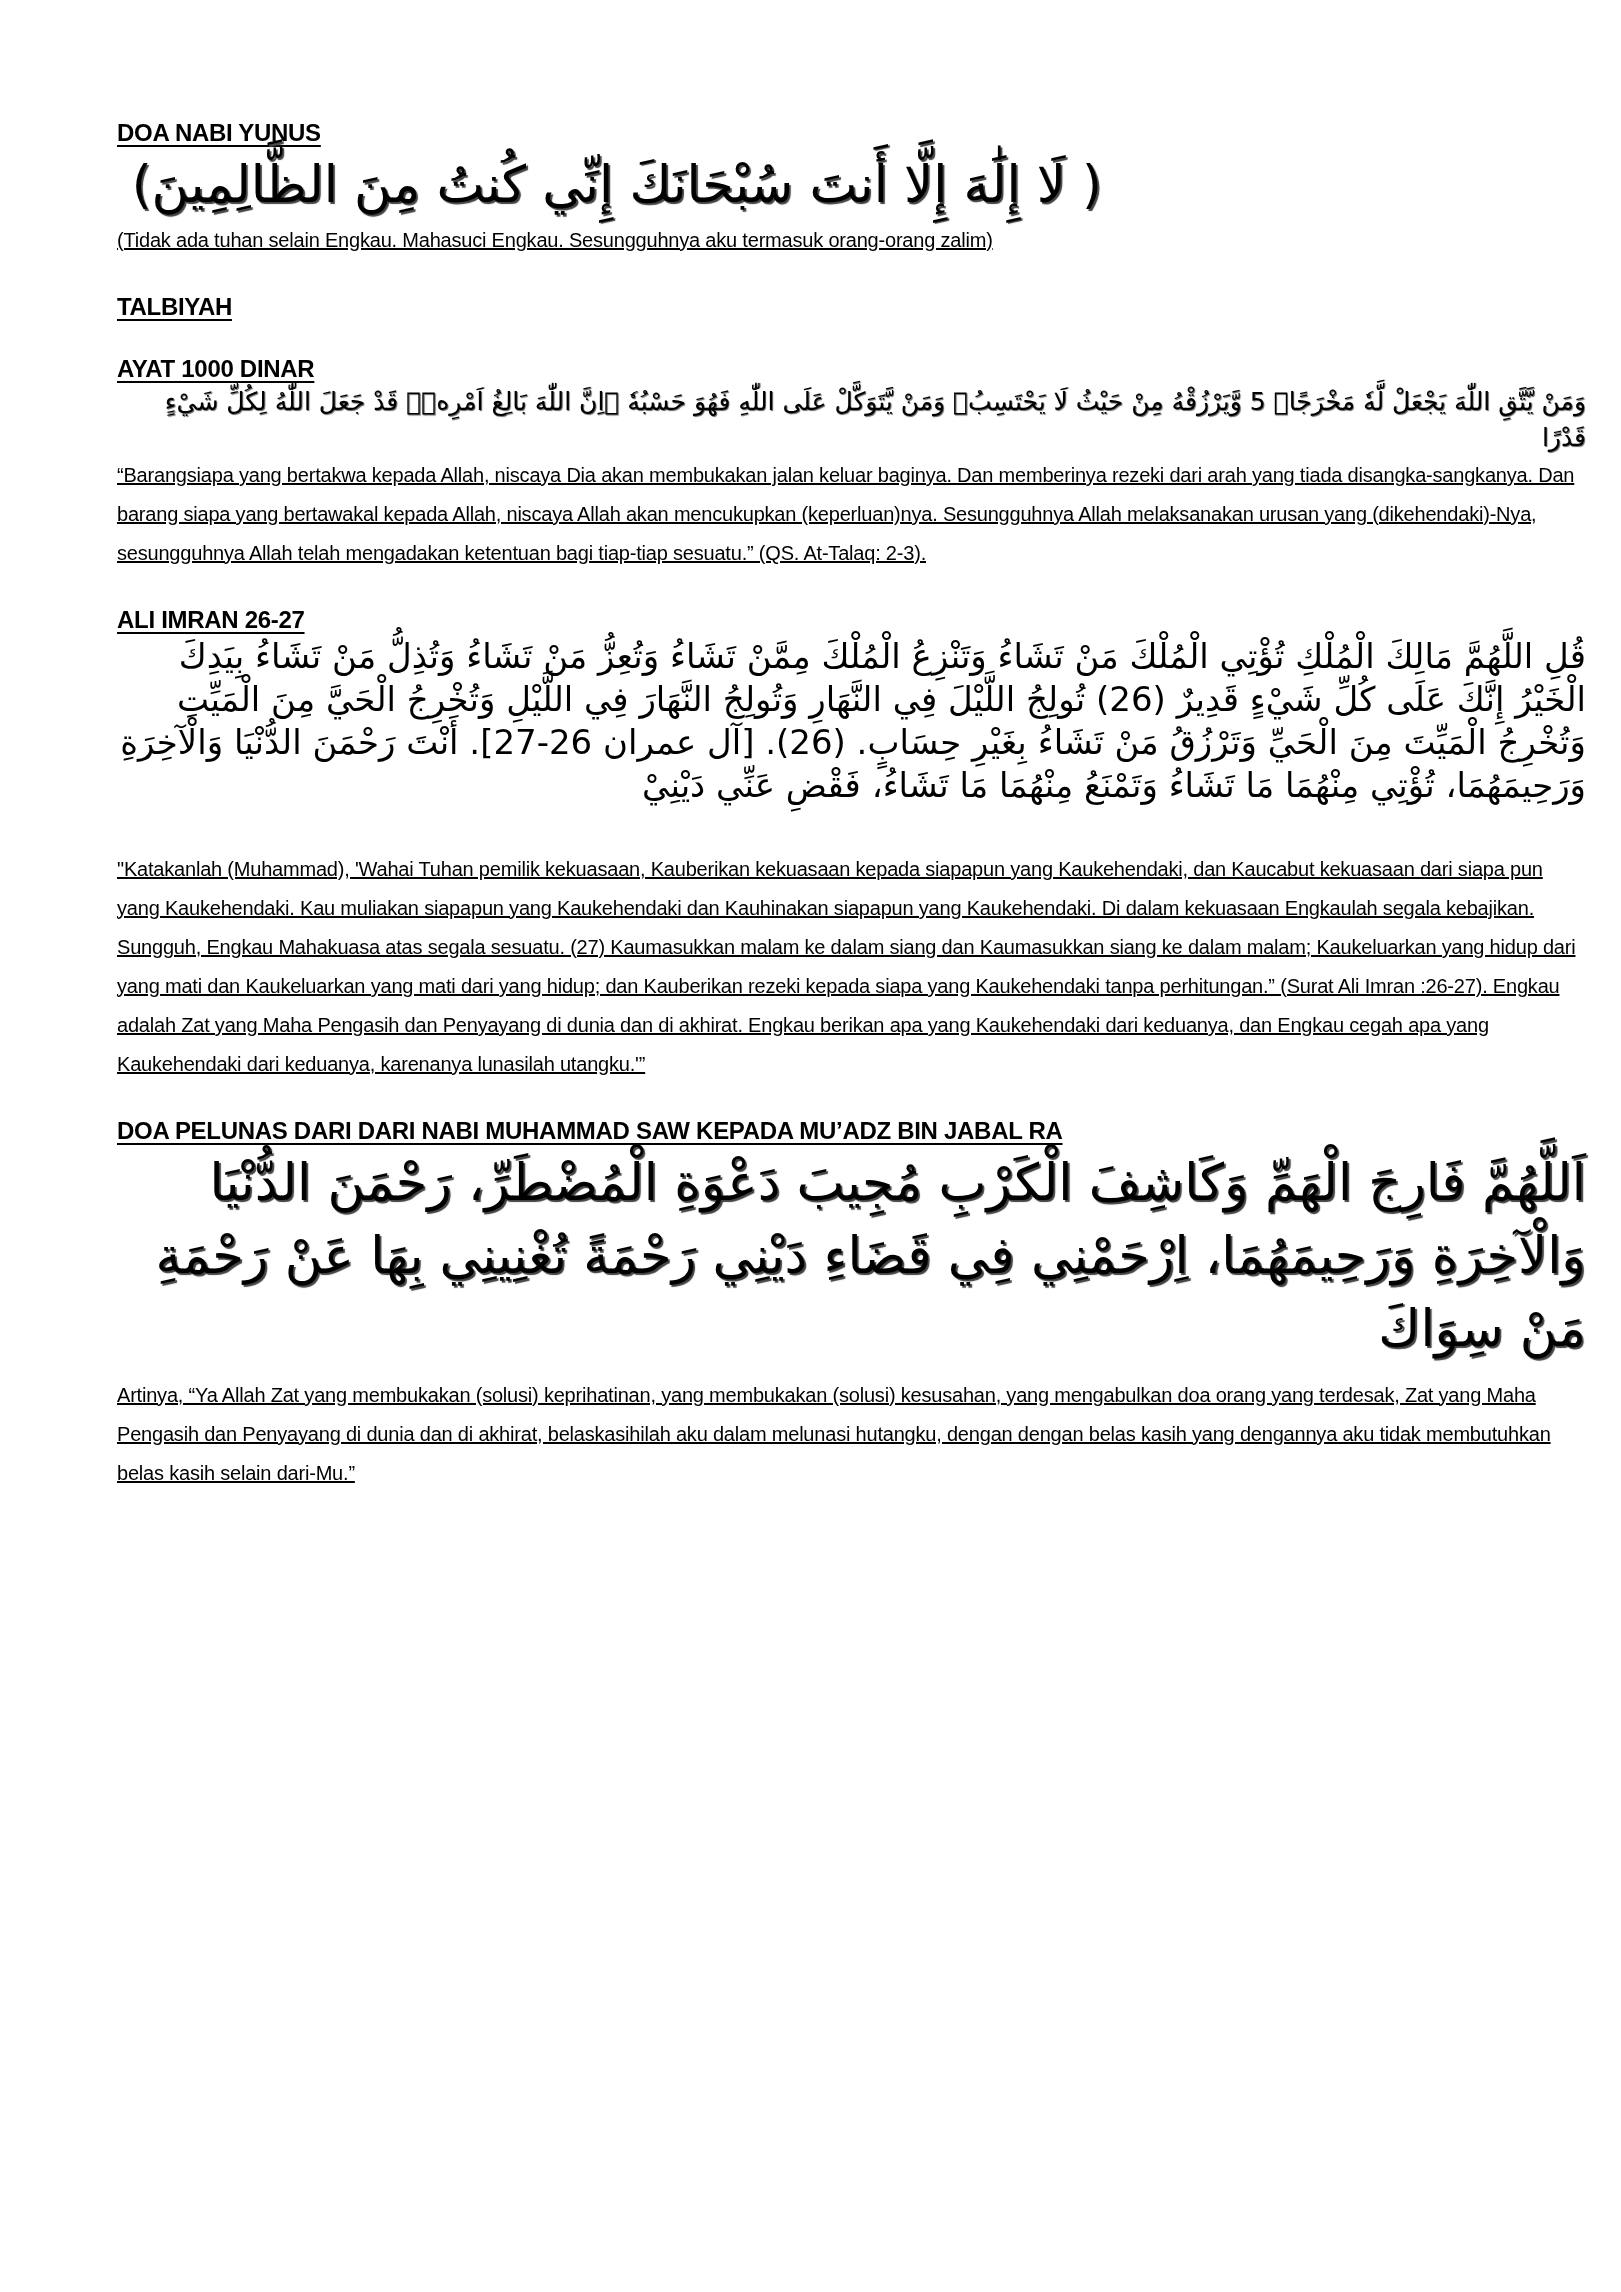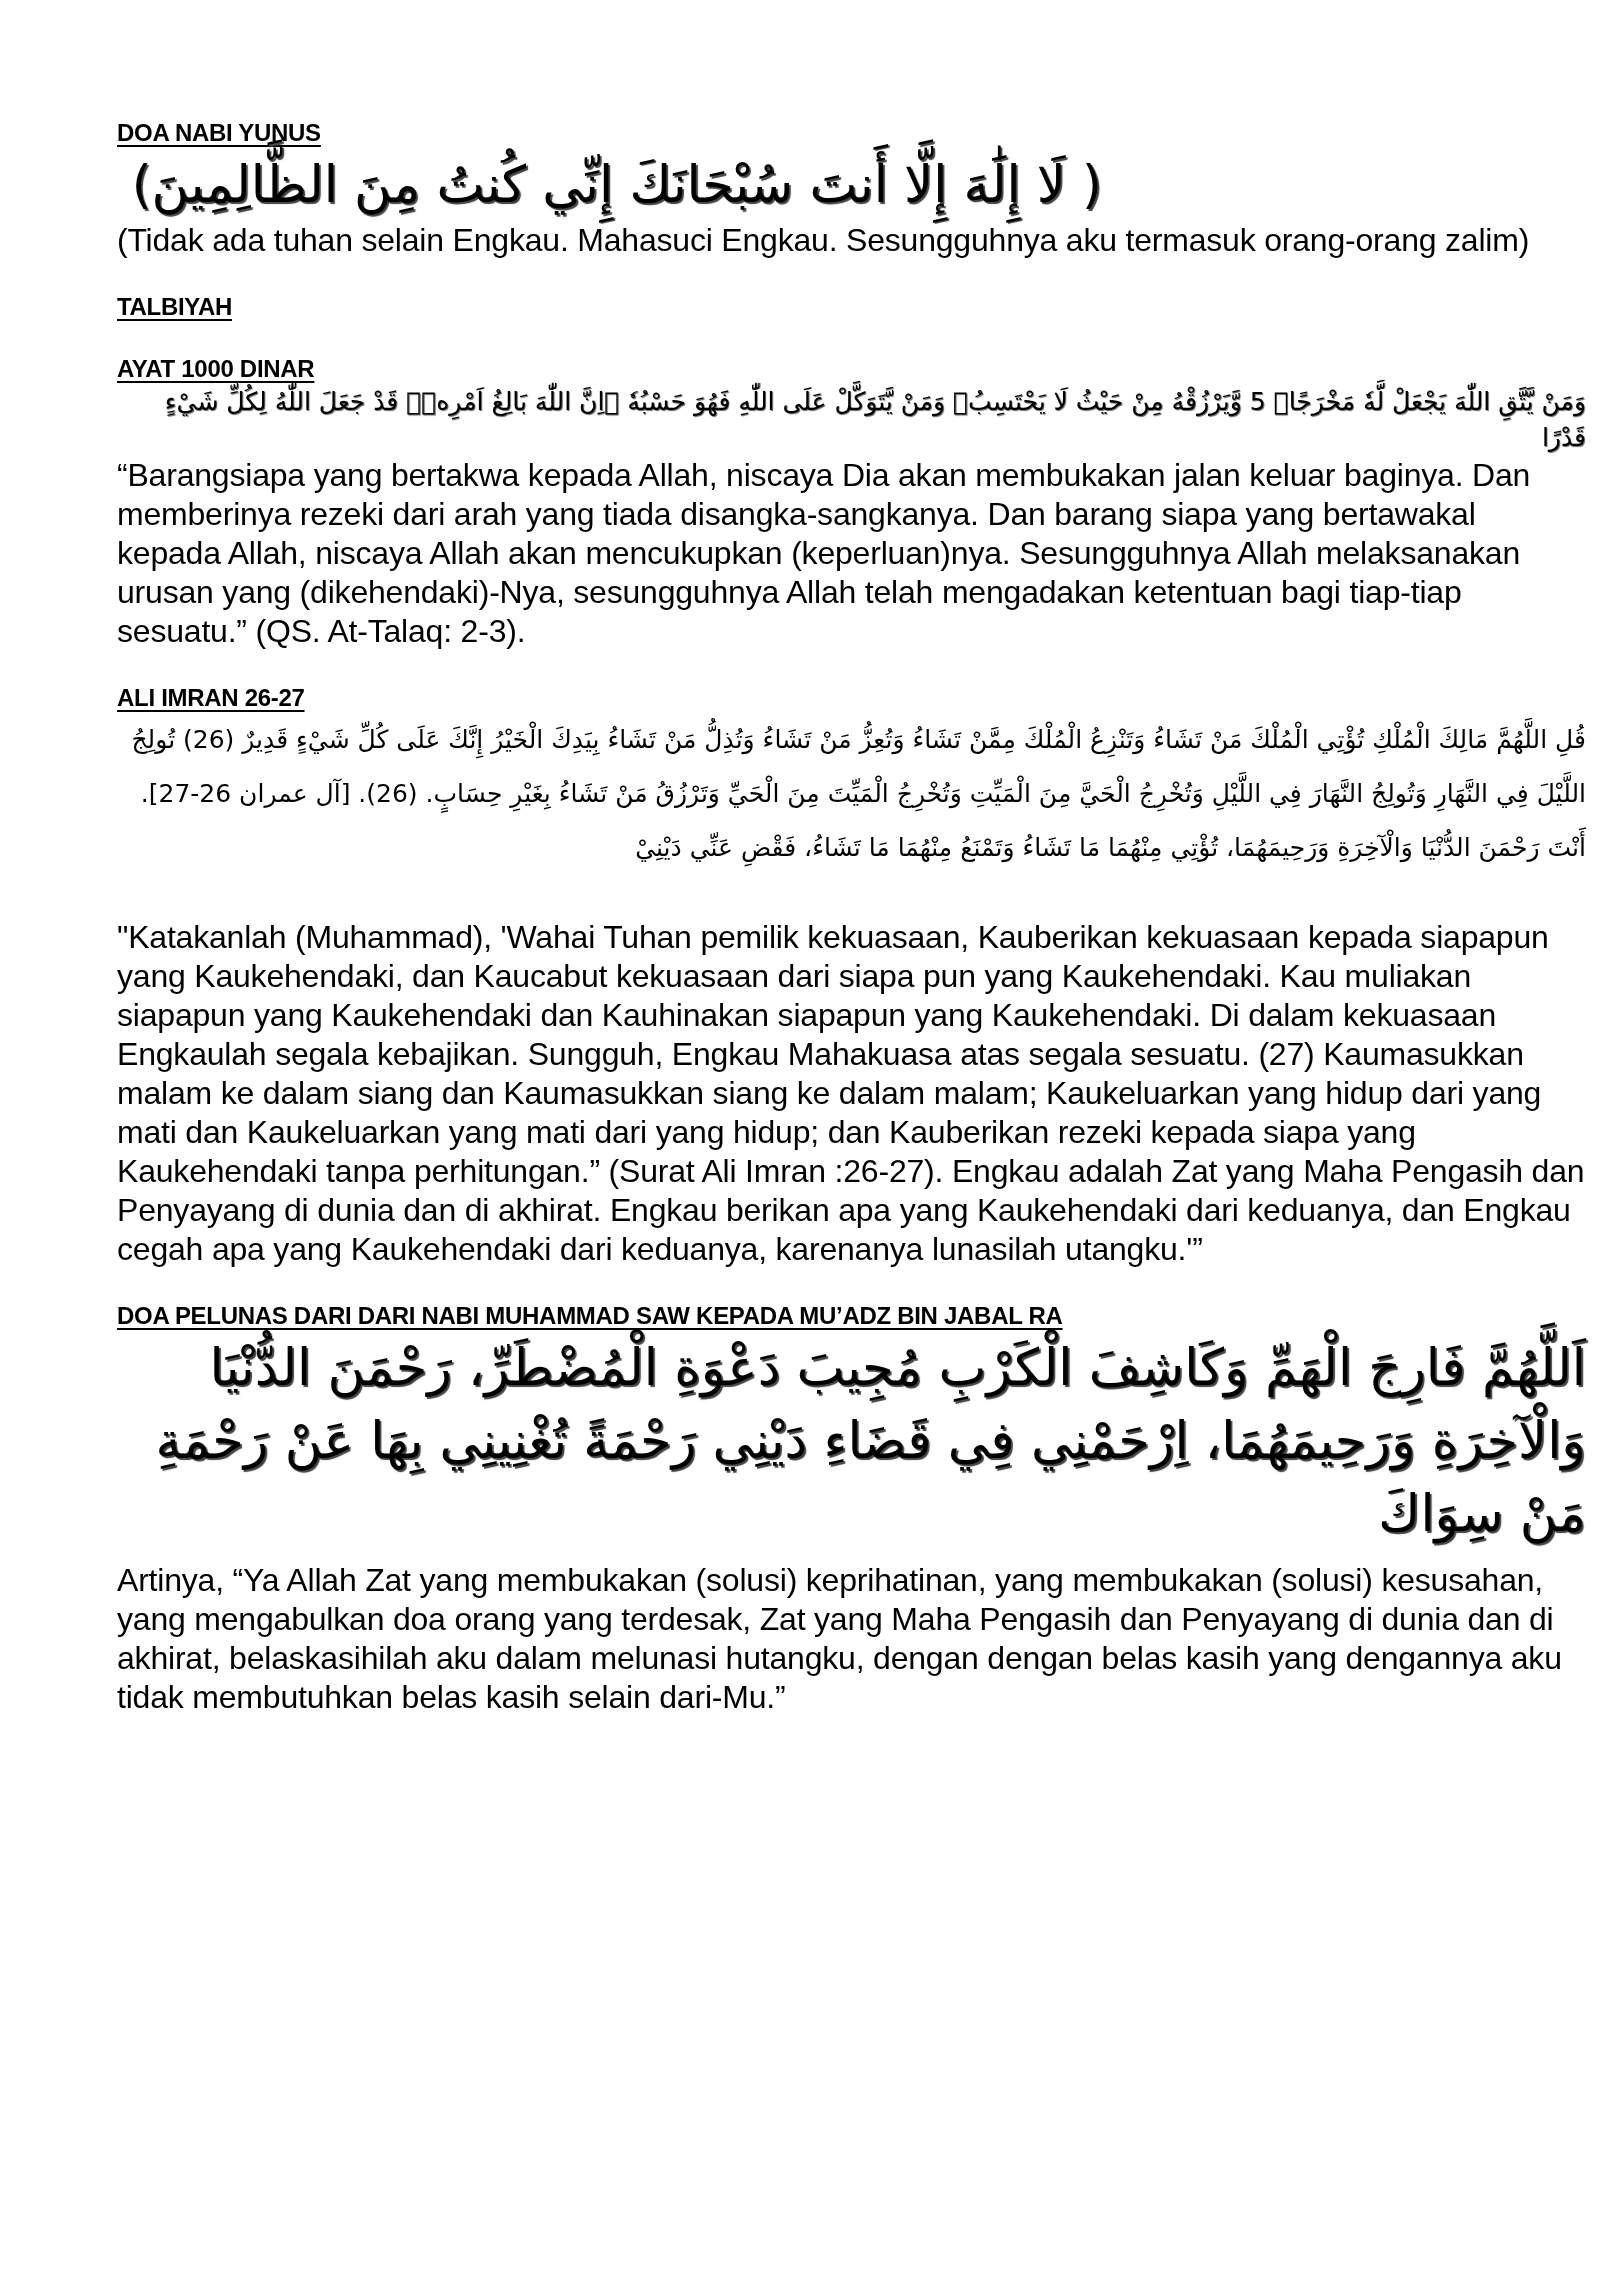--- a/index.html
+++ b/index.html
@@ -25,43 +25,44 @@
     font-size: 24px;
     line-height: 30px;
     text-decoration: underline;
     text-decoration-thickness: 1.8px;
     text-underline-offset: 3.6px;
     display: inline-block;
     letter-spacing: -0.3px;
   }
   .latin {
     font-family: "Liberation Sans", sans-serif;
-    font-size: 32px;
+    font-size: 20px;
     line-height: 39px;
     letter-spacing: -0.2px;
+    text-decoration: underline;
   }
   .arabic {
     font-family: "DejaVu Sans", "Liberation Serif", serif;
     direction: rtl;
     text-align: right;
     unicode-bidi: plaintext;
   }
   .arabic-large {
     font-size: 51px;
     line-height: 73px;
     text-shadow: 1.8px 1.8px 0.9px #444;
   }
   .arabic-medium {
     font-size: 25px;
     line-height: 36px;
     text-shadow: 0.9px 0.9px 0.9px #666;
   }
   .arabic-imran {
-    font-size: 25px;
-    line-height: 54px;
+    font-size: 34px;
+    line-height: 43px;
   }
   .gap-sm { height: 10.7px; }
   .gap-md { height: 32px; }
   .gap-lg { height: 43px; }
   #s-yunus .arabic-wrap { width: 985px; }
 </style>
 </head>
 <body>
 
 <div class="page">

